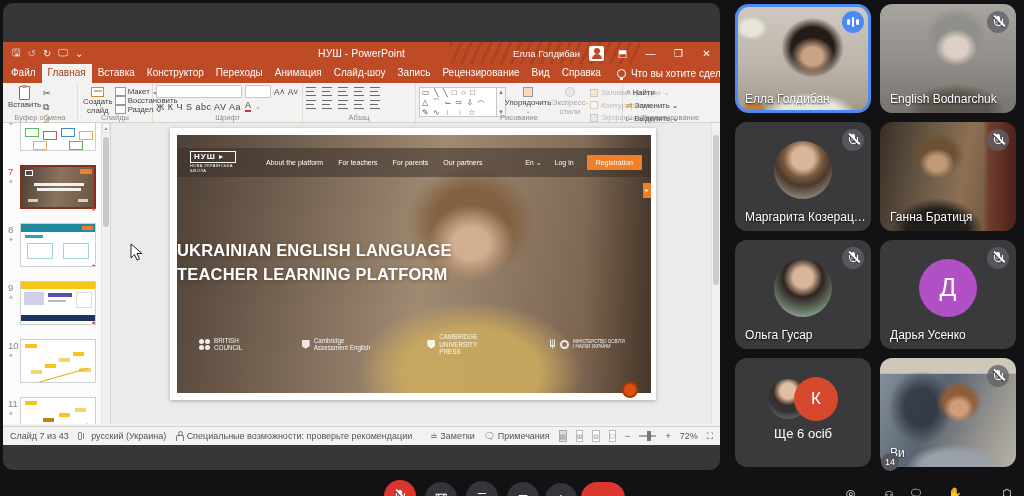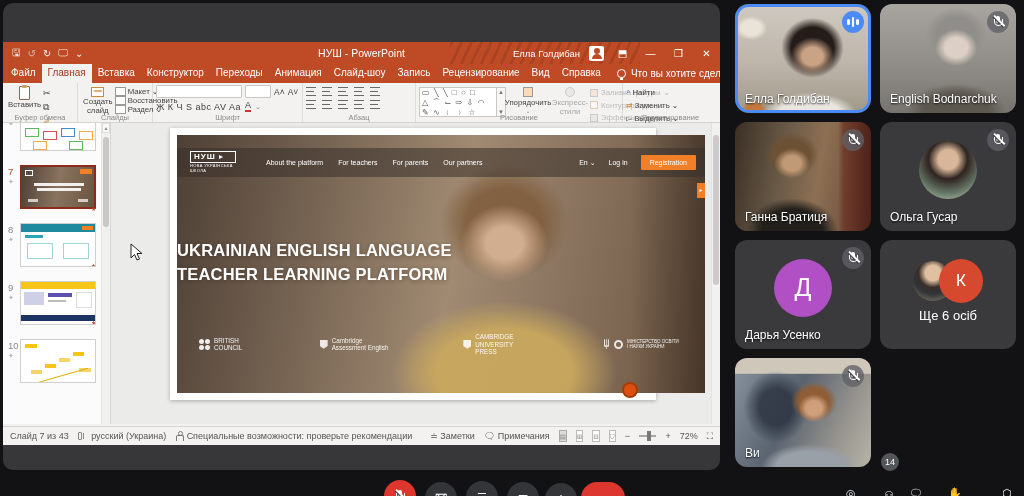--- a/index.html
+++ b/index.html
@@ -71,21 +71,21 @@
   .tflag{position:absolute;left:17px;top:45px;font-size:6px;color:#C0452A}
   .pscroll{position:absolute;right:0;top:0;width:9px;bottom:0;background:#F1F1F0;border-left:1px solid #E3E2E0}
   .pscroll .up{position:absolute;top:0;left:0;right:0;height:10px;background:#FAFAFA;border:1px solid #DDD;font-size:5px;color:#888;text-align:center;line-height:9px}
   .pscroll .pthumb{position:absolute;left:1px;right:1px;top:14px;height:90px;background:#C9C8C6;border-radius:3px}
 
   .canvas{flex:1;background:#EBEBEA;position:relative}
   .cscroll{position:absolute;right:0;top:0;width:9px;bottom:0;background:#F1F1F0;border-left:1px solid #E3E2E0}
   .cscroll .cthumb{position:absolute;left:1px;right:1px;top:12px;height:150px;background:#CCCBC9;border-radius:3px}
 
   .slide{position:absolute;left:59px;top:5px;width:486px;height:272px;background:#fff;box-shadow:0 1px 4px rgba(0,0,0,.28)}
-  .site{position:absolute;left:7px;top:7px;width:528px;height:258px;overflow:hidden;background:
+  .site{position:absolute;left:7px;top:7px;width:474px;height:258px;overflow:hidden;background:
     radial-gradient(ellipse 70px 62px at 62% 42%,rgba(214,178,148,.95) 0 26%,rgba(214,178,148,0) 62%),
     radial-gradient(ellipse 95px 85px at 62% 34%,rgba(128,94,62,.9) 0 40%,rgba(128,94,62,0) 68%),
     radial-gradient(ellipse 150px 95px at 62% 92%,rgba(201,168,94,.95) 0 45%,rgba(201,168,94,0) 75%),
     linear-gradient(90deg,rgba(30,22,18,0) 86%,rgba(35,25,20,.5)),
     linear-gradient(100deg,#4e4036 0%,#7d6a58 30%,#a08a72 52%,#8a7460 72%,#6b543f 100%)}
   .shead{position:absolute;top:13px;left:0;right:0;height:29px;background:rgba(56,47,41,.55);display:flex;align-items:center;color:#fff}
   .slogo{margin-left:13px;flex:none}
   .slogo .lbx{border:1.4px solid #fff;padding:1px 3px;font-size:8px;font-weight:bold;letter-spacing:1px;line-height:1}
   .slogo .lsub{font-size:4px;letter-spacing:.4px;margin-top:1.5px;line-height:1.2;width:46px}
   .snav{display:flex;gap:15px;font-size:7px;margin-left:30px;white-space:nowrap}
@@ -425,20 +425,32 @@
             <div class="thumb">
               <div class="g" style="left:4px;top:4px;width:12px;height:4px;background:#f5c518"></div>
               <div class="g" style="left:10px;top:30px;width:11px;height:4px;background:#f5d46a"></div>
               <div class="g" style="left:24px;top:24px;width:11px;height:4px;background:#f5c518"></div>
               <div class="g" style="left:38px;top:18px;width:11px;height:4px;background:#f5d46a"></div>
               <div class="g" style="left:52px;top:12px;width:11px;height:4px;background:#f5c518"></div>
               <div class="g" style="left:58px;top:28px;width:12px;height:4px;background:#f5d46a"></div>
               <div class="g" style="left:8px;top:36px;width:60px;height:1px;background:#e0b000;transform:rotate(-16deg)"></div>
             </div>
           </div>
+          <div class="titem">
+            <span class="tnum">11</span>
+              <span class="tstar">✦</span>
+            <div class="thumb">
+              <div class="g" style="left:4px;top:3px;width:12px;height:4px;background:#f5c518"></div>
+
+              <div class="g" style="left:22px;top:20px;width:11px;height:4px;background:#b8860b"></div>
+              <div class="g" style="left:38px;top:15px;width:11px;height:4px;background:#f5c518"></div>
+              <div class="g" style="left:54px;top:10px;width:11px;height:4px;background:#f5d46a"></div>
+              <div class="g" style="left:6px;top:33px;width:62px;height:0;border-top:1px dashed #d9534f;transform:rotate(-14deg)"></div>
+            </div>
+          </div>
         </div>
         <div class="pscroll">
           <div class="up">▲</div>
           <div class="pthumb"></div>
         </div>
       </div>
 
       <div class="canvas">
         <div class="slide">
           <div class="site">
@@ -538,20 +550,29 @@
 
   <div class="tile v-tetiana">
     <div class="micoff">
         <span class="micglyph">
           <span class="slash"></span>
         </span>
       </div>
     <div class="pname">English Bodnarchuk</div>
   </div>
 
+  <div class="tile">
+    <div class="micoff">
+        <span class="micglyph">
+          <span class="slash"></span>
+        </span>
+      </div>
+    <div class="av ph"></div>
+    <div class="pname">Маргарита Козерац…</div>
+  </div>
 
   <div class="tile v-hanna">
     <div class="micoff">
         <span class="micglyph">
           <span class="slash"></span>
         </span>
       </div>
     <div class="pname">Ганна Братиця</div>
   </div>
 

